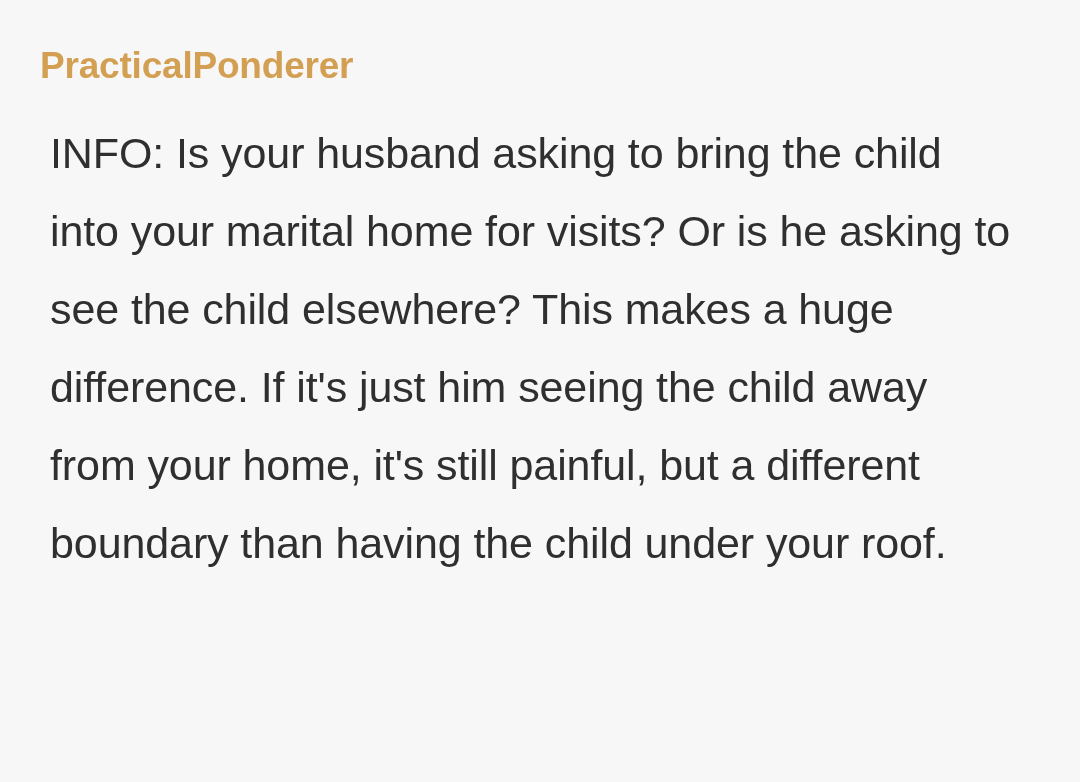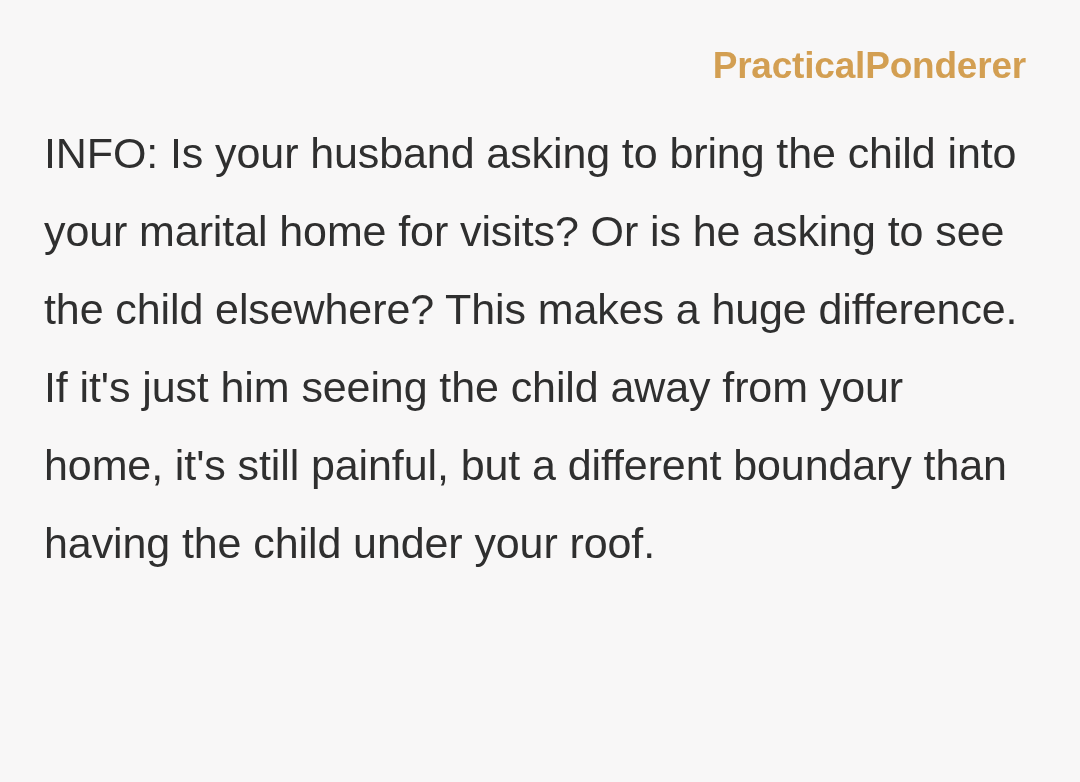--- a/index.html
+++ b/index.html
@@ -22,30 +22,29 @@
   }
   .post-author {
     font-family: "Liberation Sans", sans-serif;
     font-size: 37px;
     font-weight: bold;
     color: #d39f52;
     line-height: 1.2;
     letter-spacing: -0.2px;
     margin: 0 0 26px 0;
     white-space: nowrap;
-    text-align: right;
   }
   .post-body {
     font-family: "Liberation Sans", sans-serif;
     font-size: 43px;
     font-weight: 400;
     color: #2f2f2f;
     line-height: 78px;
     letter-spacing: -0.1px;
-    margin: 4px;
+    margin: 10px;
     max-width: 990px;
     word-wrap: break-word;
   }
 </style>
 </head>
 <body>
 
 <div class="post-card">
   <div class="post-author">PracticalPonderer</div>
   <div class="post-body">INFO: Is your husband asking to bring the child into your marital home for visits? Or is he asking to see the child elsewhere? This makes a huge difference. If it's just him seeing the child away from your home, it's still painful, but a different boundary than having the child under your roof.</div>

